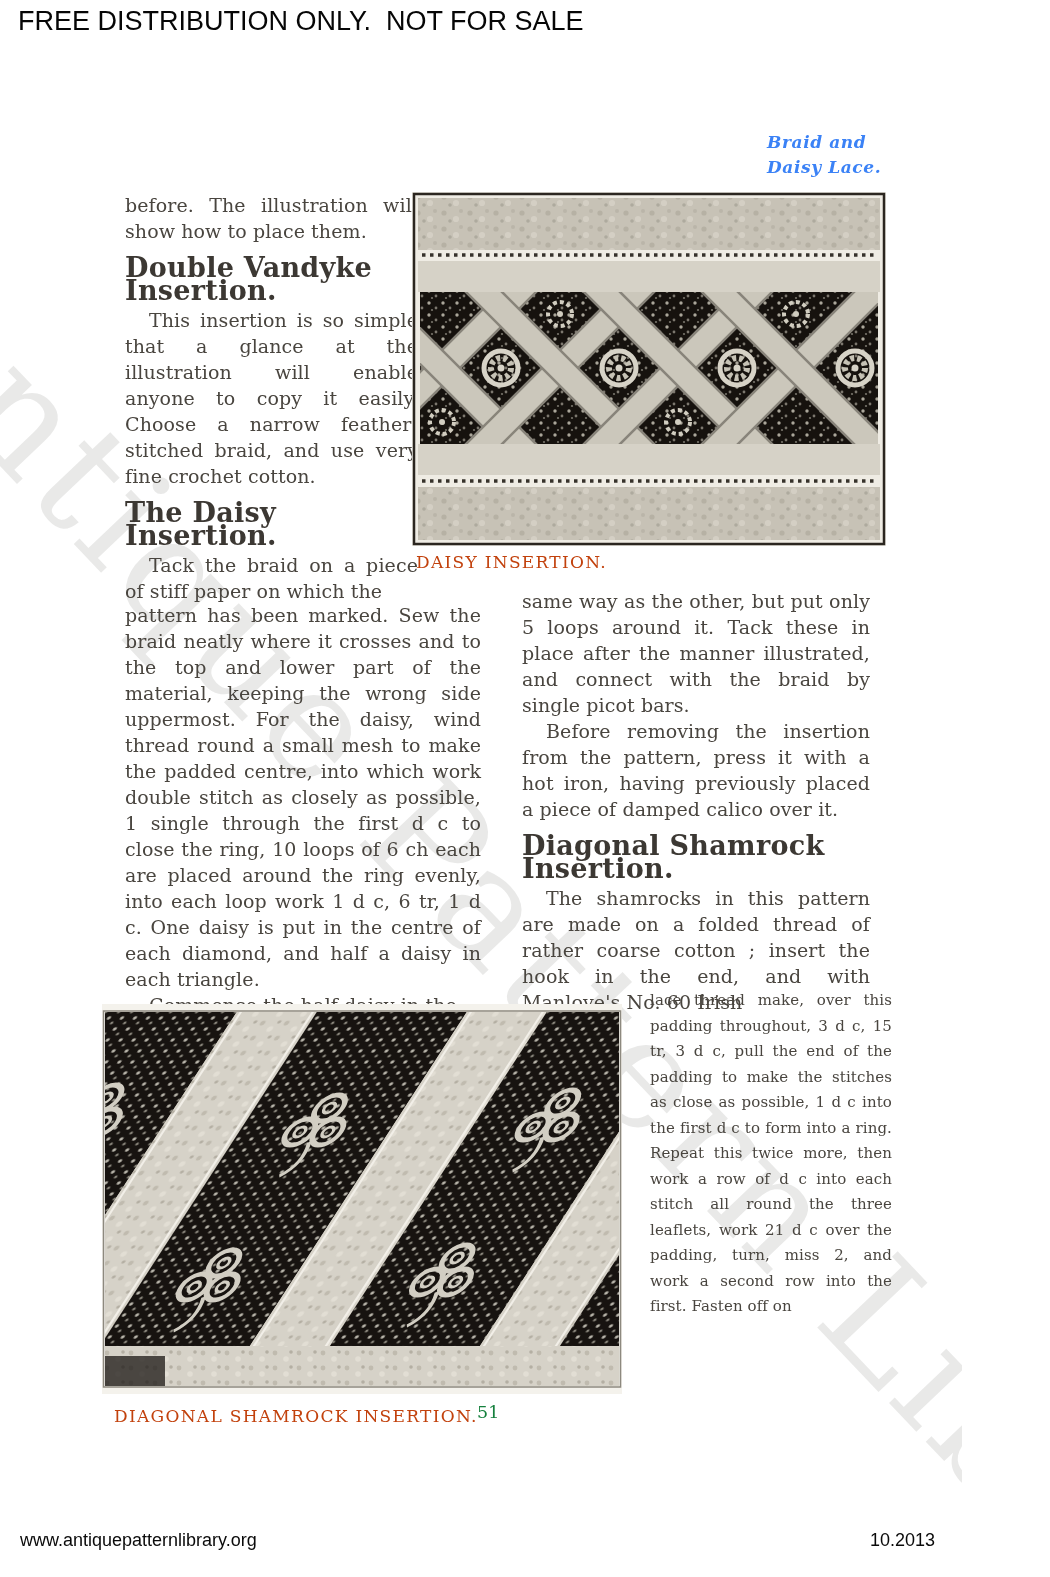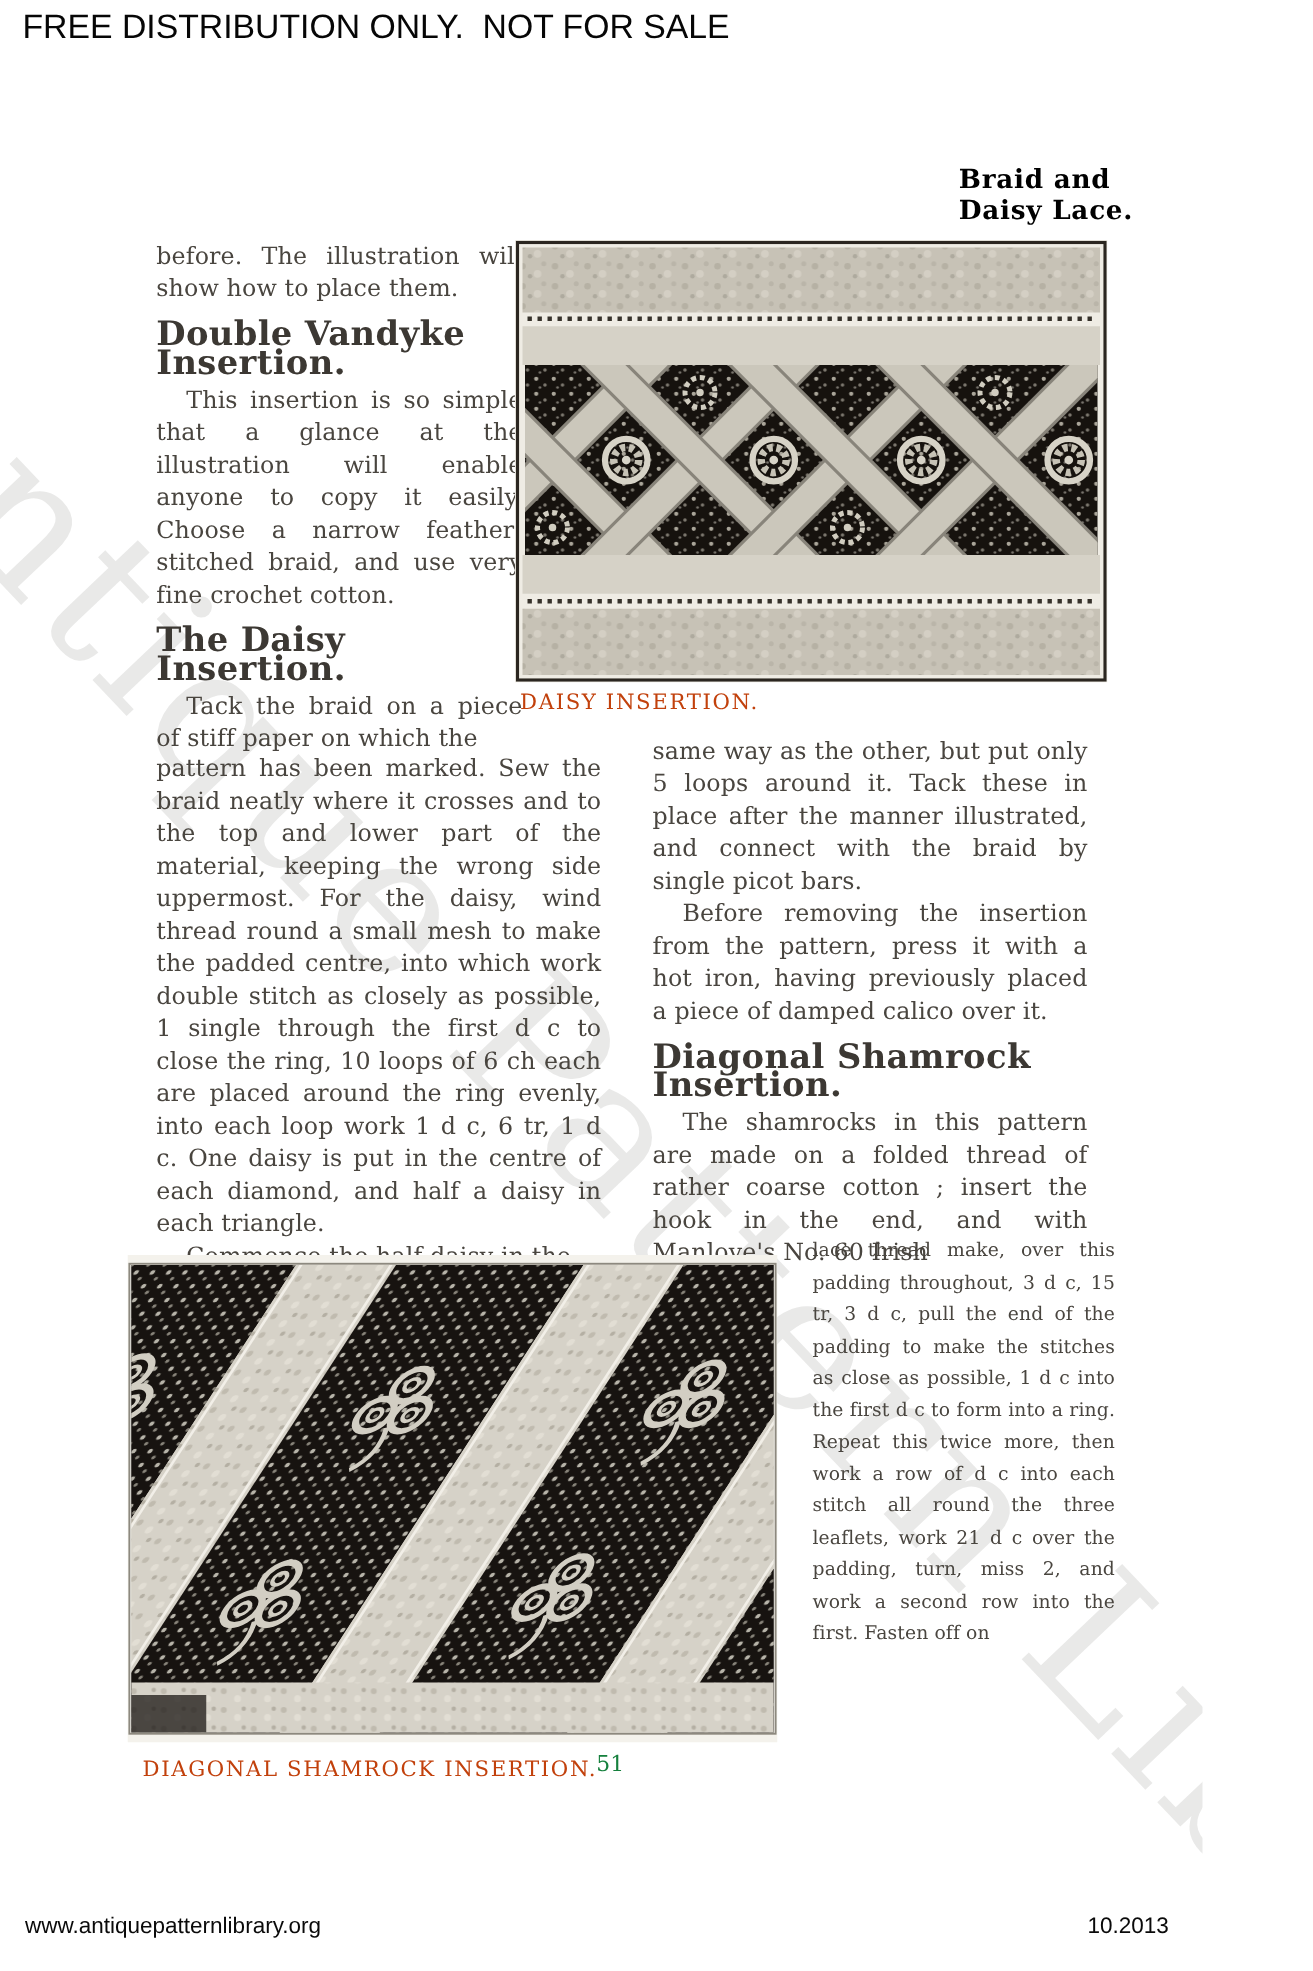--- a/index.html
+++ b/index.html
@@ -29,26 +29,27 @@
     font-family: "DejaVu Serif", serif;
     font-size: 152px;
     letter-spacing: 6px;
     color: rgba(75, 70, 64, 0.12);
     white-space: nowrap;
     z-index: 1;
   }
   .page-header {
     position: absolute;
     left: 767px; top: 130px;
-    font-size: 21px;
+    font-size: 17px;
     font-weight: bold;
     line-height: 25px;
     letter-spacing: 0.6px;
-    color: #000000;
+    color: #3b82f6;
     z-index: 2;
+    font-style: italic;
   }
   .textblock {
     position: absolute;
     z-index: 2;
     font-size: 19px;
     line-height: 26px;
     color: #49453f;
     text-align: justify;
     letter-spacing: 0.1px;
   }

